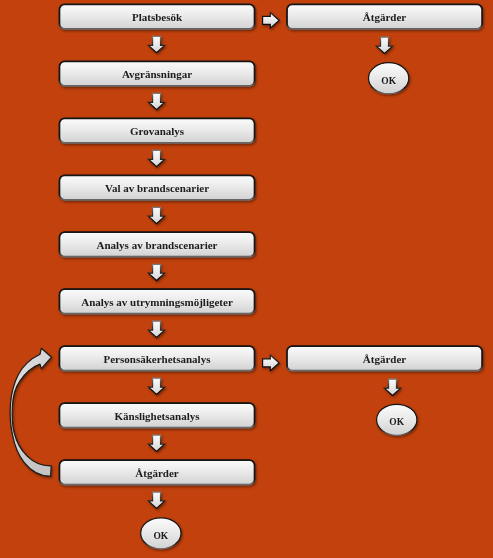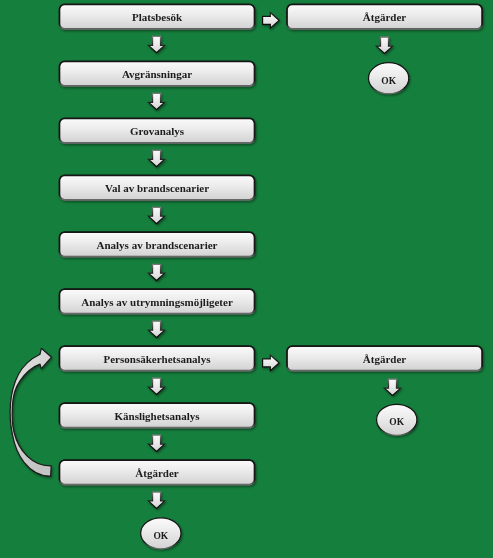--- a/index.html
+++ b/index.html
@@ -1,19 +1,19 @@
 <!DOCTYPE html>
 <html><head>
 <meta charset="utf-8">
 <title>Flowchart</title>
 <style>
   html, body { margin:0; padding:0; background:#ffffff; }
   body { width:493px; height:558px; overflow:hidden;
          font-family:"Liberation Serif", serif; }
-  #stage { position:relative; width:493px; height:558px; background:#15803d; }
+  #stage { position:relative; width:493px; height:558px; background:#c2410c; }
   #gfx { position:absolute; left:0; top:0; }
   .nodetext { font-family:"Liberation Serif", serif; font-weight:bold;
               font-size:11px; fill:#1c1c1c; }
   .termtext { font-family:"Liberation Serif", serif; font-weight:bold;
               font-size:9.5px; fill:#1c1c1c; }
 </style>
 </head>
 <body>
 
 <div id="stage">

